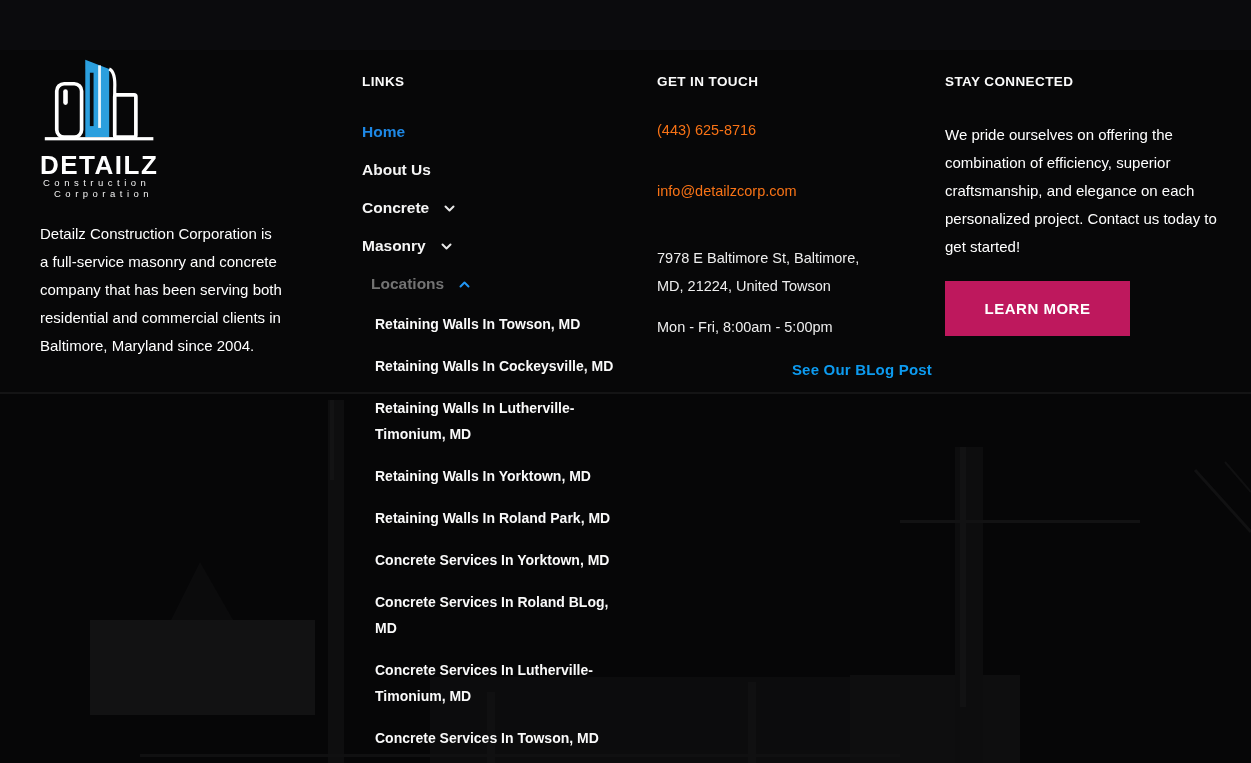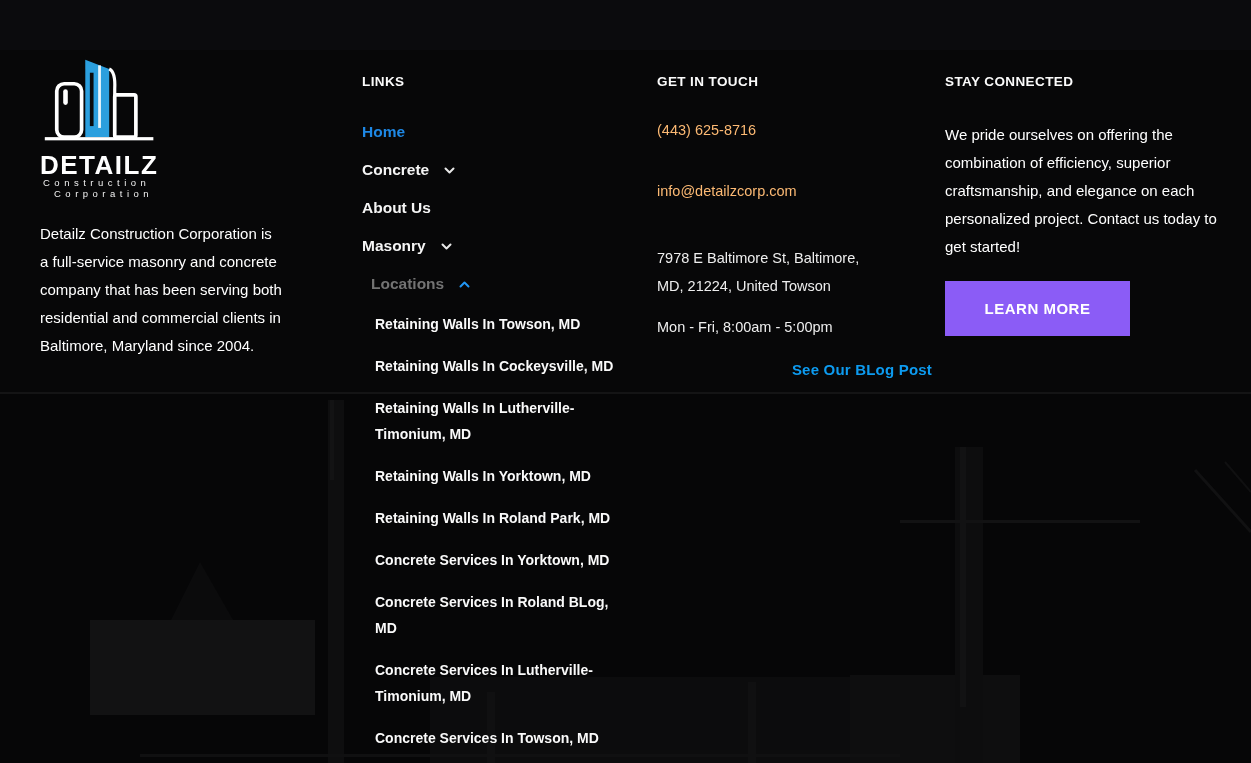--- a/index.html
+++ b/index.html
@@ -73,21 +73,21 @@
   .subnav-item { padding: 8px 0 8px 13px; }
   .subnav-link {
     color: #fafafa; font-size: 14px; font-weight: 600;
     line-height: 26px; text-decoration: none; cursor: pointer;
   }
 
   
   .col3 { left: 657px; top: 74px; width: 275px; }
   .contact-link {
     display: block; text-decoration: none; cursor: pointer;
-    color: #fdba74; font-size: 14.5px; font-weight: 500;
+    color: #f97316; font-size: 14.5px; font-weight: 500;
   }
   .contact-phone { margin-top: 33px; }
   .contact-email { margin-top: 45px; }
   .contact-address {
     margin-top: 46px; color: #eeeeee;
     font-size: 14.5px; line-height: 27.5px; font-weight: 400;
   }
   .contact-hours {
     margin-top: 19px; color: #eeeeee;
     font-size: 14.5px; font-weight: 400;
@@ -100,21 +100,21 @@
 
   
   .col4 { left: 945px; top: 74px; width: 280px; }
   .connected-text {
     margin-top: 32px; width: 275px; color: #ffffff;
     font-size: 15px; line-height: 28px; font-weight: 500;
   }
   .learn-more-btn {
     display: block; margin-top: 20px;
     width: 185px; height: 55px;
-    background: #8b5cf6; border: none; cursor: pointer;
+    background: #be185d; border: none; cursor: pointer;
     color: #ffffff; font-family: "Liberation Sans", sans-serif;
     font-size: 15px; font-weight: 700; letter-spacing: 0.5px;
   }
 </style>
 </head>
 <body>
 
 <div class="page">
 
   <div class="top-band"></div>
@@ -166,27 +166,27 @@
     <p class="brand-desc">Detailz Construction Corporation is a full-service masonry and concrete company that has been serving both residential and commercial clients in Baltimore, Maryland since 2004.</p>
   </div>
 
   <div class="col col2">
     <h4 class="col-heading">LINKS</h4>
     <ul class="nav-list">
       <li class="nav-item">
         <a class="nav-link active-home">Home</a>
       </li>
       <li class="nav-item">
+        <a class="nav-link">About Us</a>
+      </li>
+      <li class="nav-item">
         <a class="nav-link">Concrete</a>
         <svg class="chev" width="13" height="13" viewBox="0 0 13 13">
             <polyline points="2.5,4.5 6.5,8.5 10.5,4.5" fill="none" stroke="#e8e8e8" stroke-width="2" stroke-linecap="round" stroke-linejoin="round"></polyline>
           </svg>
-      </li>
-      <li class="nav-item">
-        <a class="nav-link">About Us</a>
       </li>
       <li class="nav-item">
         <a class="nav-link">Masonry</a>
         <svg class="chev" width="13" height="13" viewBox="0 0 13 13">
             <polyline points="2.5,4.5 6.5,8.5 10.5,4.5" fill="none" stroke="#e8e8e8" stroke-width="2" stroke-linecap="round" stroke-linejoin="round"></polyline>
           </svg>
       </li>
       <li class="nav-item indent">
         <a class="nav-link active-loc">Locations</a>
         <svg class="chev" width="13" height="13" viewBox="0 0 13 13">

